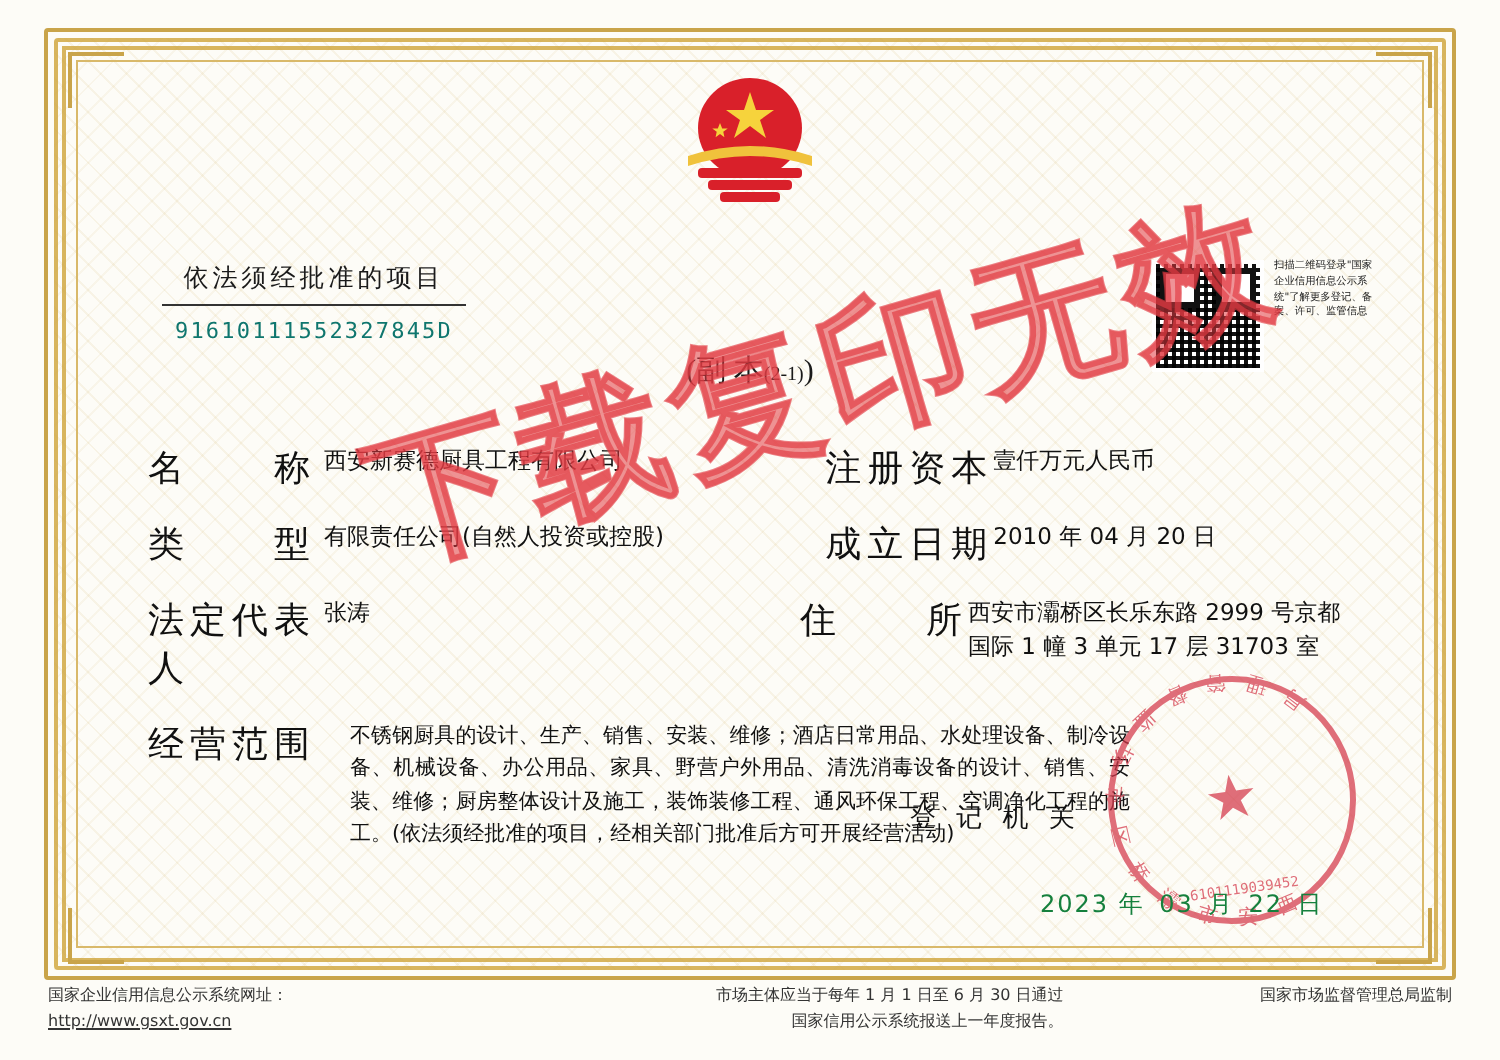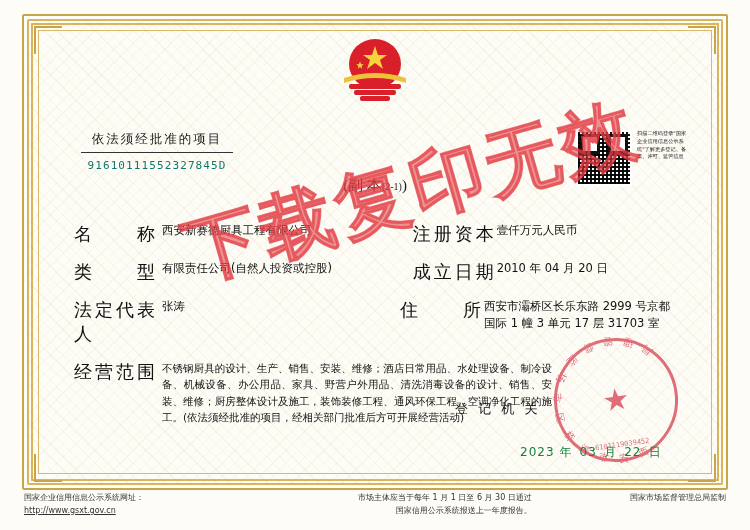--- a/index.html
+++ b/index.html
@@ -213,20 +213,21 @@
   }
   .fvalue {
     font-size: 11.5px;
     color: #111;
     line-height: 1.45;
     font-family: "DejaVu Sans", sans-serif;
   }
   .scope-row {
     display: flex;
     margin-top: 2px;
+    gap: 13px;
   }
   .scope-text {
     width: 390px;
     font-size: 10.5px;
     line-height: 1.55;
     color: #111;
     text-align: justify;
     font-family: "DejaVu Sans", sans-serif;
   }
 

